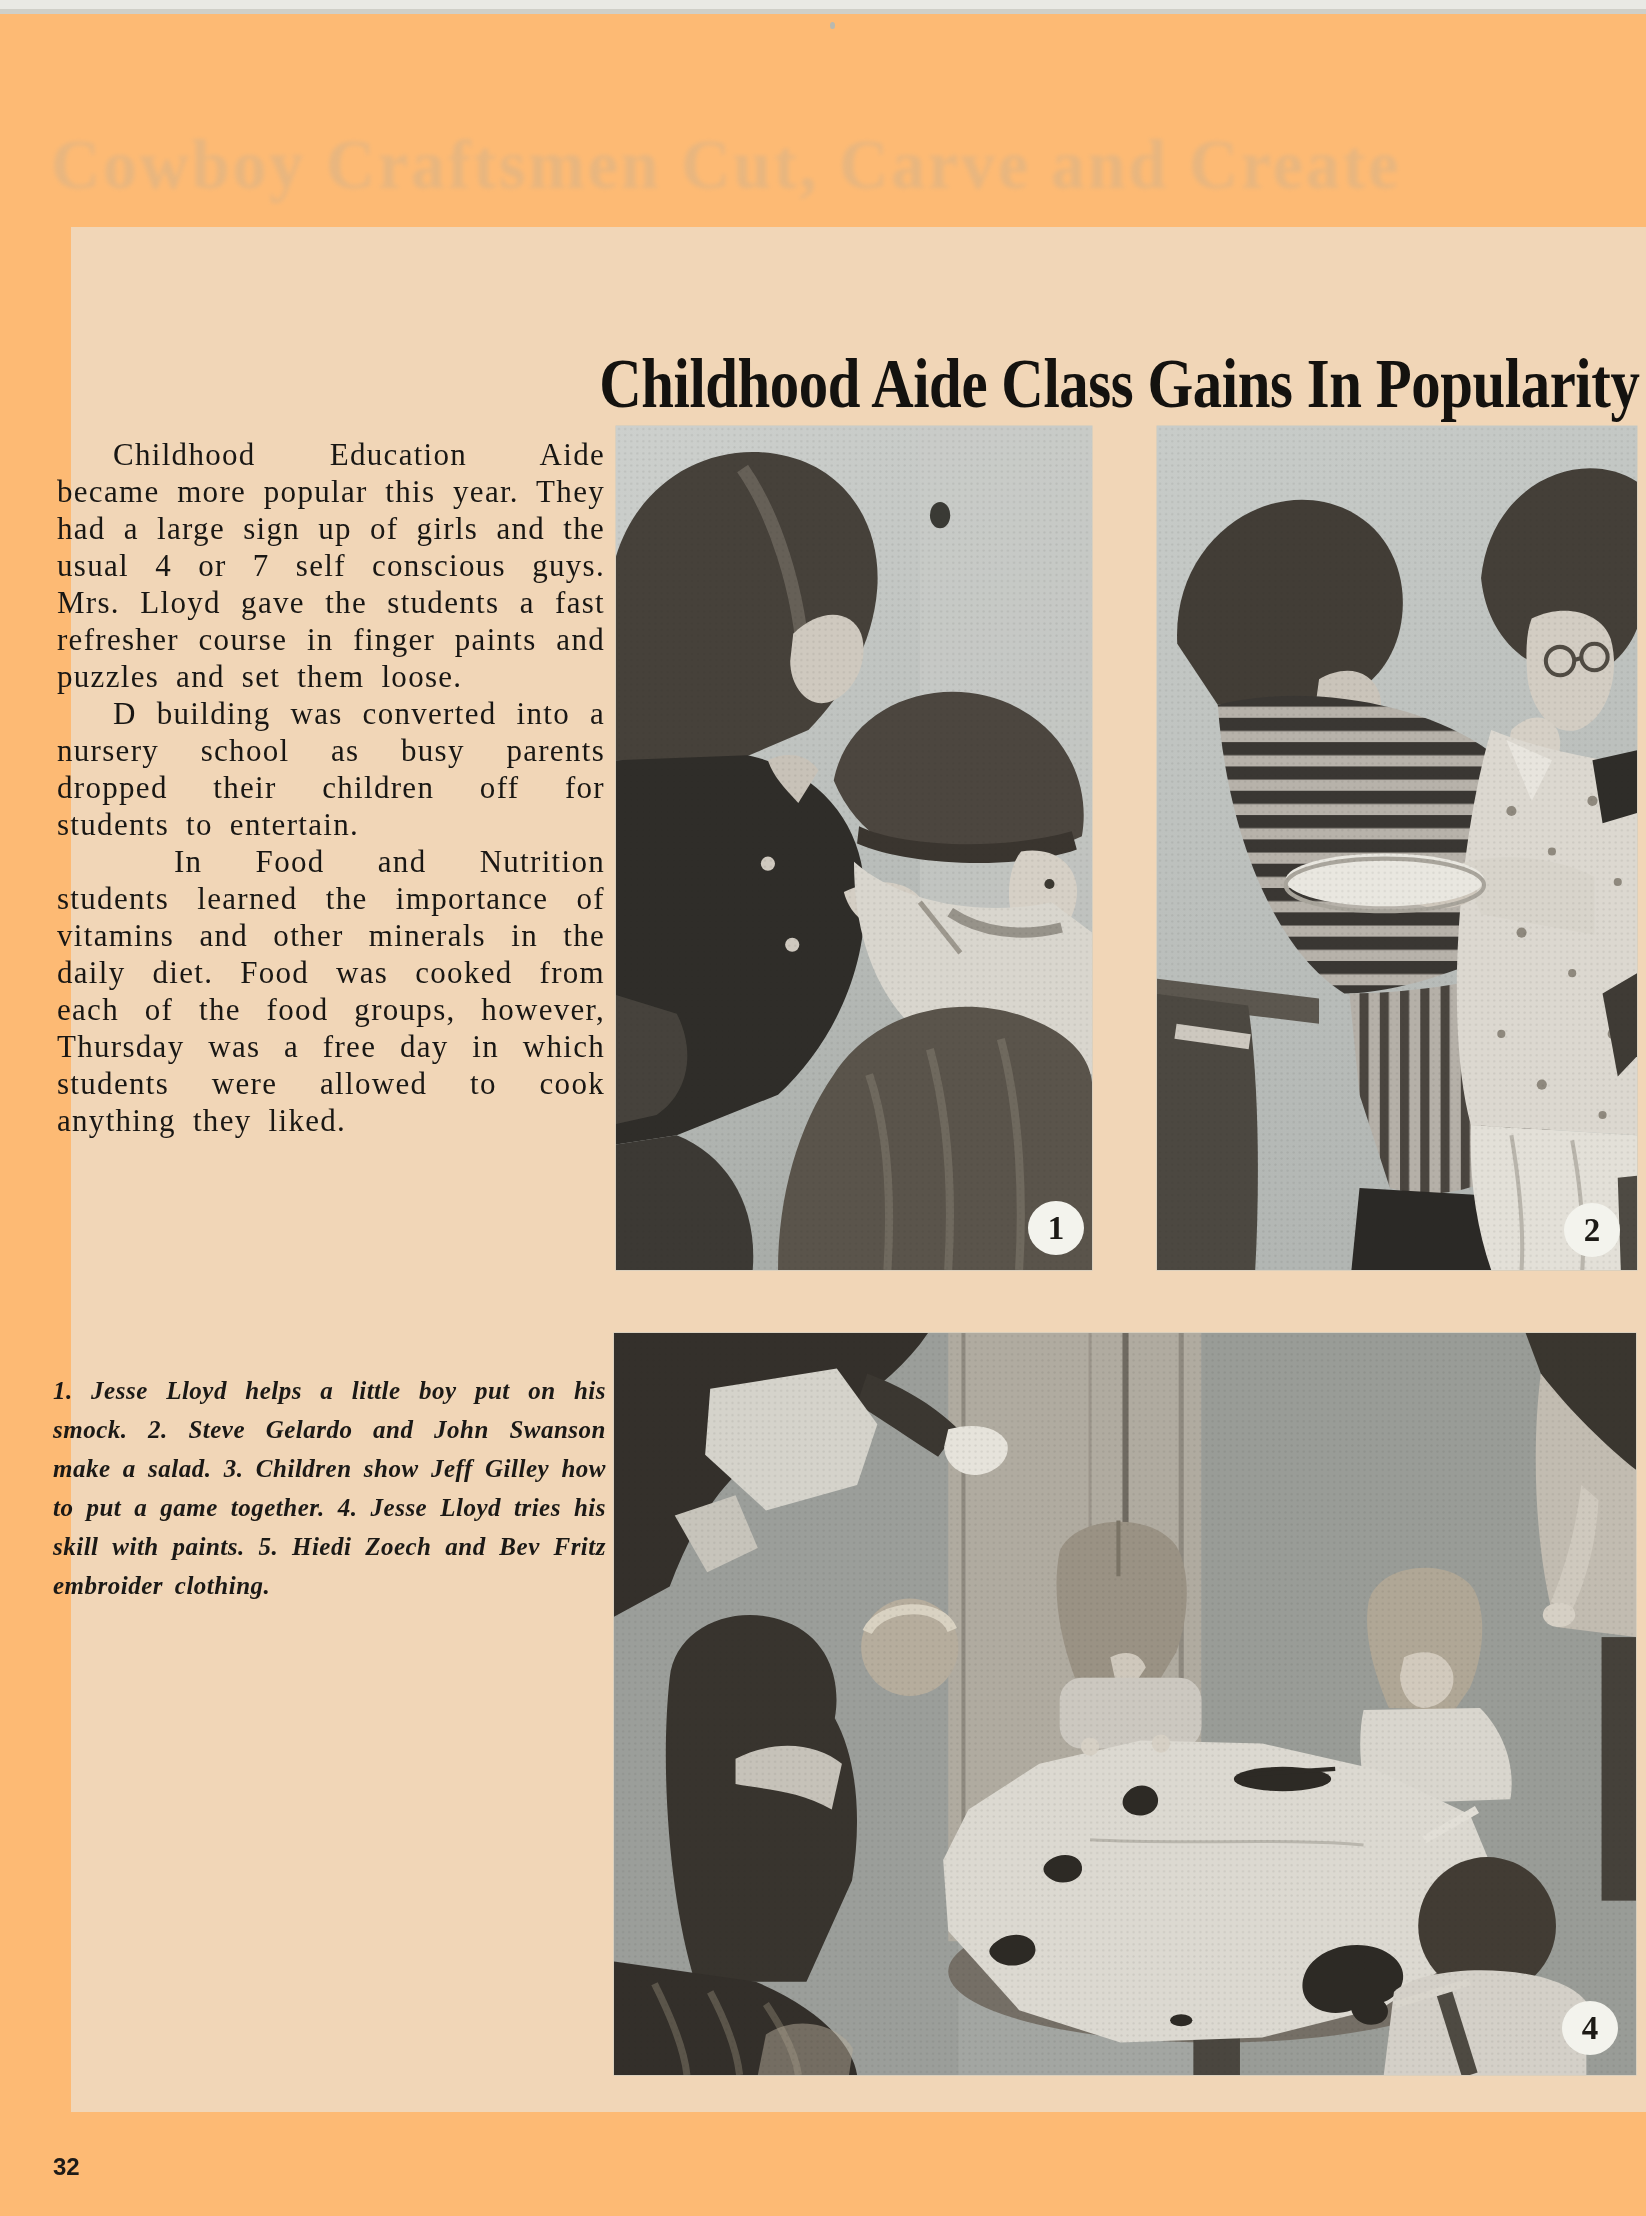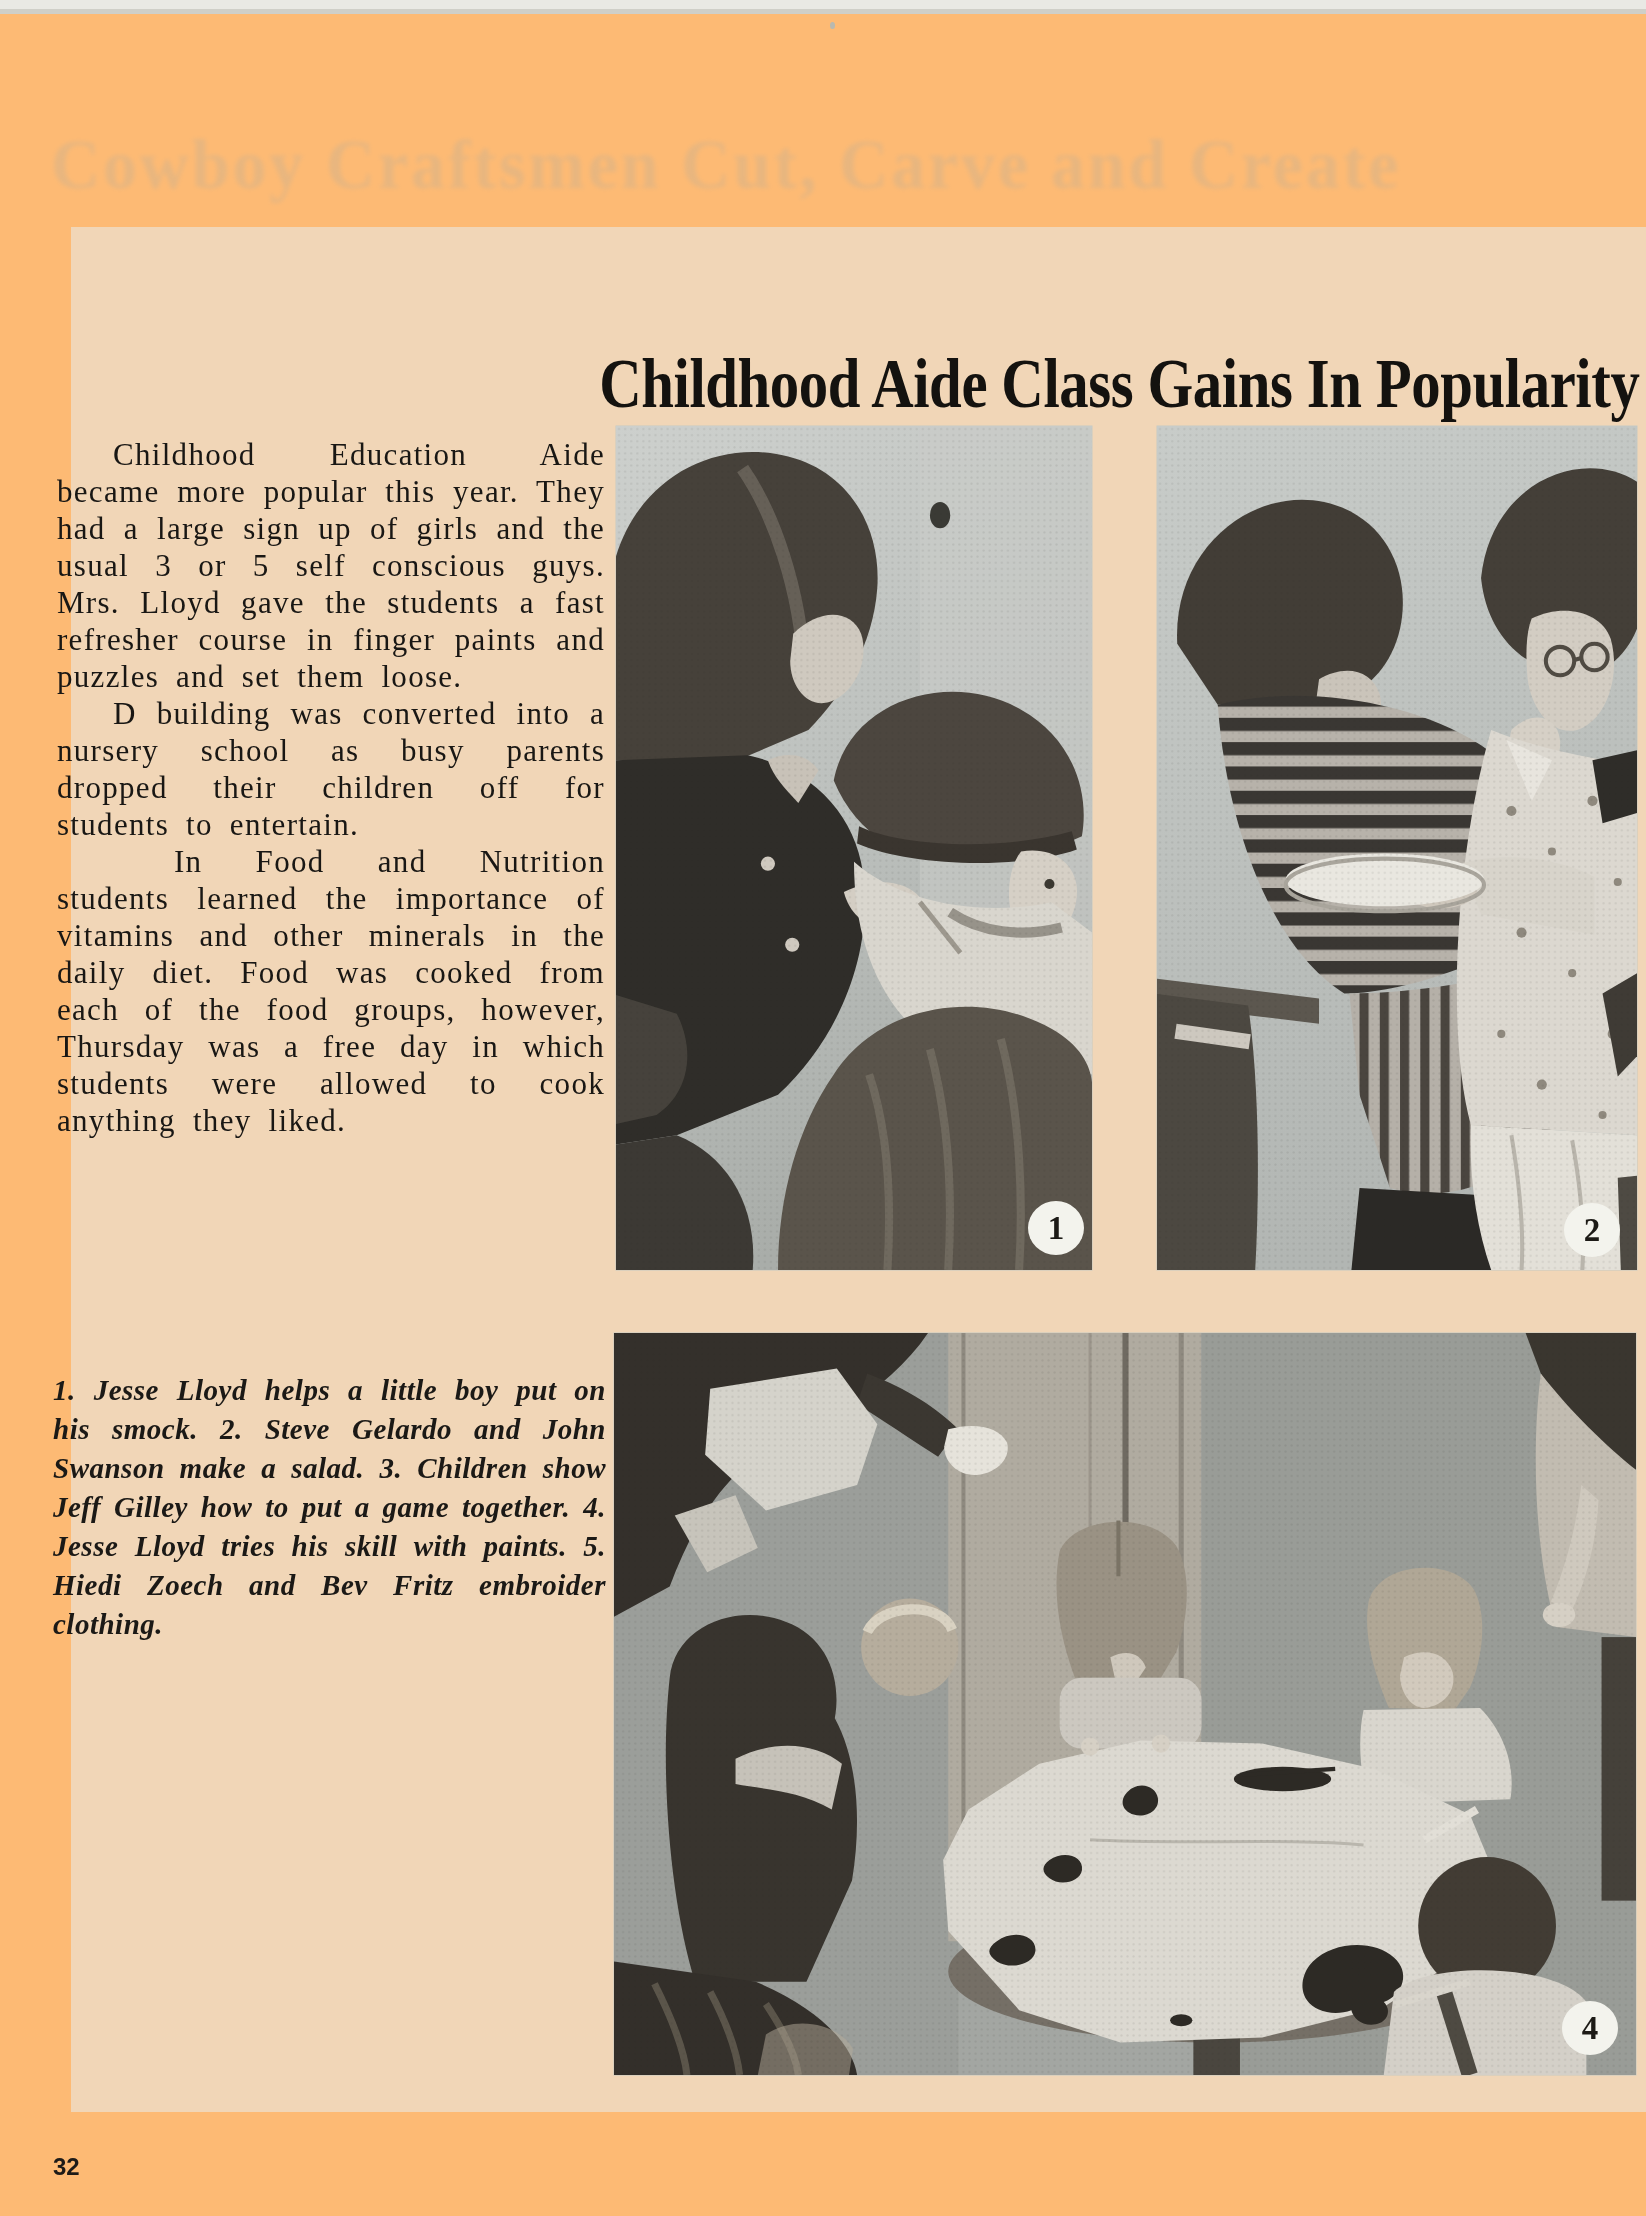--- a/index.html
+++ b/index.html
@@ -19,21 +19,21 @@
                 font-weight:bold; font-size:70px; letter-spacing:-0.5px; color:#14120f;
                 transform:scaleX(.84); transform-origin:100% 50%; }
 
   .article { position:absolute; left:57px; top:427px; width:548px;
              font-size:31px; line-height:37px; color:#191714;
              text-align:justify; letter-spacing:1.3px; word-spacing:8px; }
   .article p { margin:0; text-indent:56px; }
   .article p.indent-lg { text-indent:117px; }
 
   .captions { position:absolute; left:53px; top:1362px; width:553px;
-              font-size:29px; line-height:39px; font-weight:bold; font-style:italic;
+              font-size:25px; line-height:39px; font-weight:bold; font-style:italic;
               color:#1b1916; text-align:justify; letter-spacing:0.5px; word-spacing:5px; }
   .captions p { margin:0; }
 
   .photo { position:absolute; background:#b9bdb9; box-shadow:0 0 0 0.5px #c6c9c4; }
   .photo svg { display:block; width:100%; height:100%; }
   #photo-1 { left:616px; top:417px;  width:476px;  height:844px; }
   #photo-2 { left:1157px; top:417px;  width:480px;  height:844px; }
   #photo-4 { left:614px; top:1324px; width:1022px; height:742px; }
 
   .badge { position:absolute; width:56px; height:54px; border-radius:50%;
@@ -54,21 +54,21 @@
 
   <div class="scan-edge-top"></div>
   <div class="scan-speck"></div>
   <div class="page-tint"></div>
 
   <div class="ghost-header">Cowboy Craftsmen Cut, Carve and Create</div>
 
   <h1 class="page-title">Childhood Aide Class Gains In Popularity</h1>
 
   <div class="article">
-    <p>Childhood Education Aide became more popular this year. They had a large sign up of girls and the usual 3 or 5 self conscious guys.  Mrs. Lloyd gave the students a fast refresher course in finger paints and puzzles and set them loose.</p>
+    <p>Childhood Education Aide became more popular this year. They had a large sign up of girls and the usual 4 or 7 self conscious guys.  Mrs. Lloyd gave the students a fast refresher course in finger paints and puzzles and set them loose.</p>
     <p>D building was converted into a nursery school as busy parents dropped their children off for students to entertain.</p>
     <p class="indent-lg">In Food and Nutrition students learned the importance of vitamins and other minerals in the daily diet.  Food was cooked from each of the food groups, however, Thursday was a free day in which students were allowed to cook anything they liked.</p>
   </div>
 
   <div class="captions">
     <p>1.  Jesse Lloyd helps a little boy put on his smock.  2.  Steve Gelardo and John Swanson make a salad.  3.  Children show Jeff Gilley how to put a game together.  4.  Jesse Lloyd tries his skill with paints.  5.  Hiedi Zoech and Bev Fritz embroider clothing.</p>
   </div>
 
   <div class="photo" id="photo-1">
     <svg viewBox="0 0 470 833" preserveAspectRatio="none">

